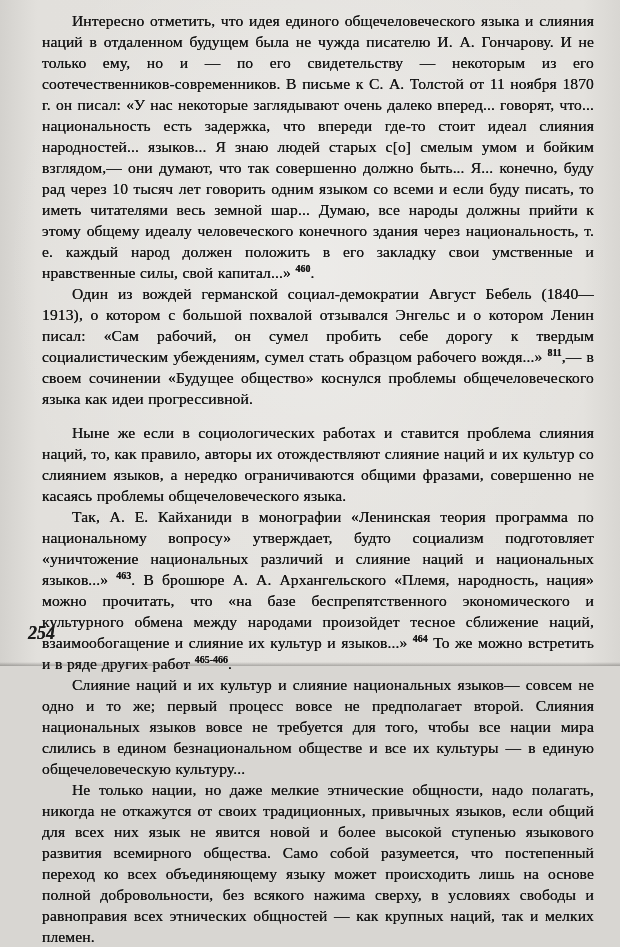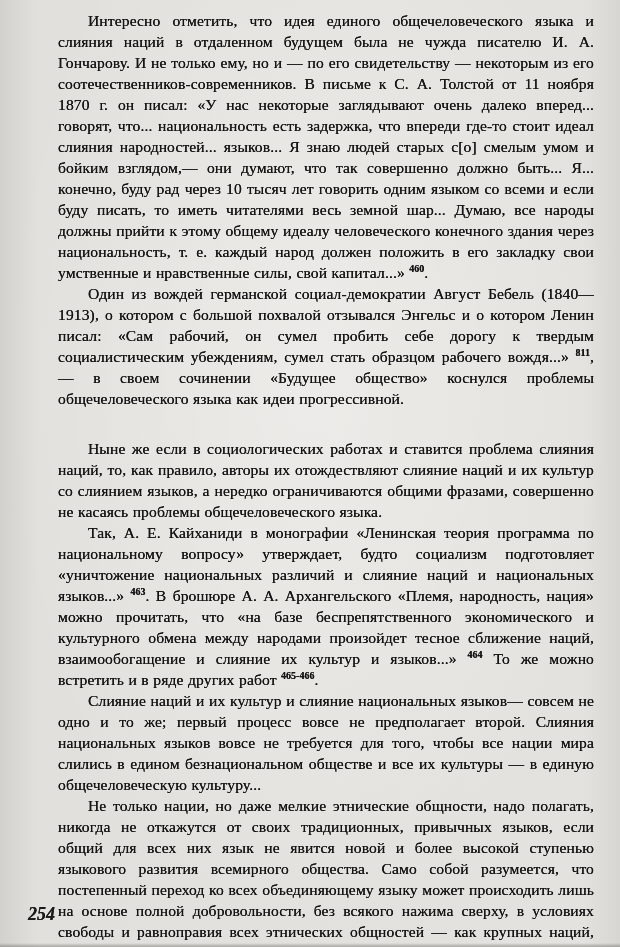--- a/index.html
+++ b/index.html
@@ -9,44 +9,44 @@
   body {
     width: 620px;
     height: 947px;
     overflow: hidden;
     background: #d8d6d2;
     font-family: "Liberation Serif", "DejaVu Serif", serif;
   }
   .book-page {
     position: relative;
     width: 620px;
-    height: 947px;
+    height: 666px;
     box-sizing: border-box;
-    padding: 10px 26px 0 58px;
+    padding: 10px 26px 0 42px;
     background:
       radial-gradient(ellipse at 50% 40%, rgba(255,255,255,0.35), rgba(0,0,0,0) 70%),
       linear-gradient(90deg, #d3d1cd 0%, #e2e0dc 6%, #e4e2de 94%, #d8d6d2 100%),
       #e2e0dc;
     color: #151515;
   }
   .page-text {
     font-size: 15.6px;
     line-height: 21px;
     text-align: justify;
     letter-spacing: 0.1px;
     word-spacing: 0.5px;
     
     text-shadow: 0 0 0.45px #151515;
   }
   .page-text p {
     margin: 0;
     text-indent: 30px;
   }
   .page-text p.section-break {
-    margin-top: 29px;
+    margin-top: 13px;
   }
   .page-text sup {
     font-size: 10px;
     font-weight: bold;
     line-height: 0;
     vertical-align: super;
     letter-spacing: 0;
   }
   .page-number {
     position: absolute;

